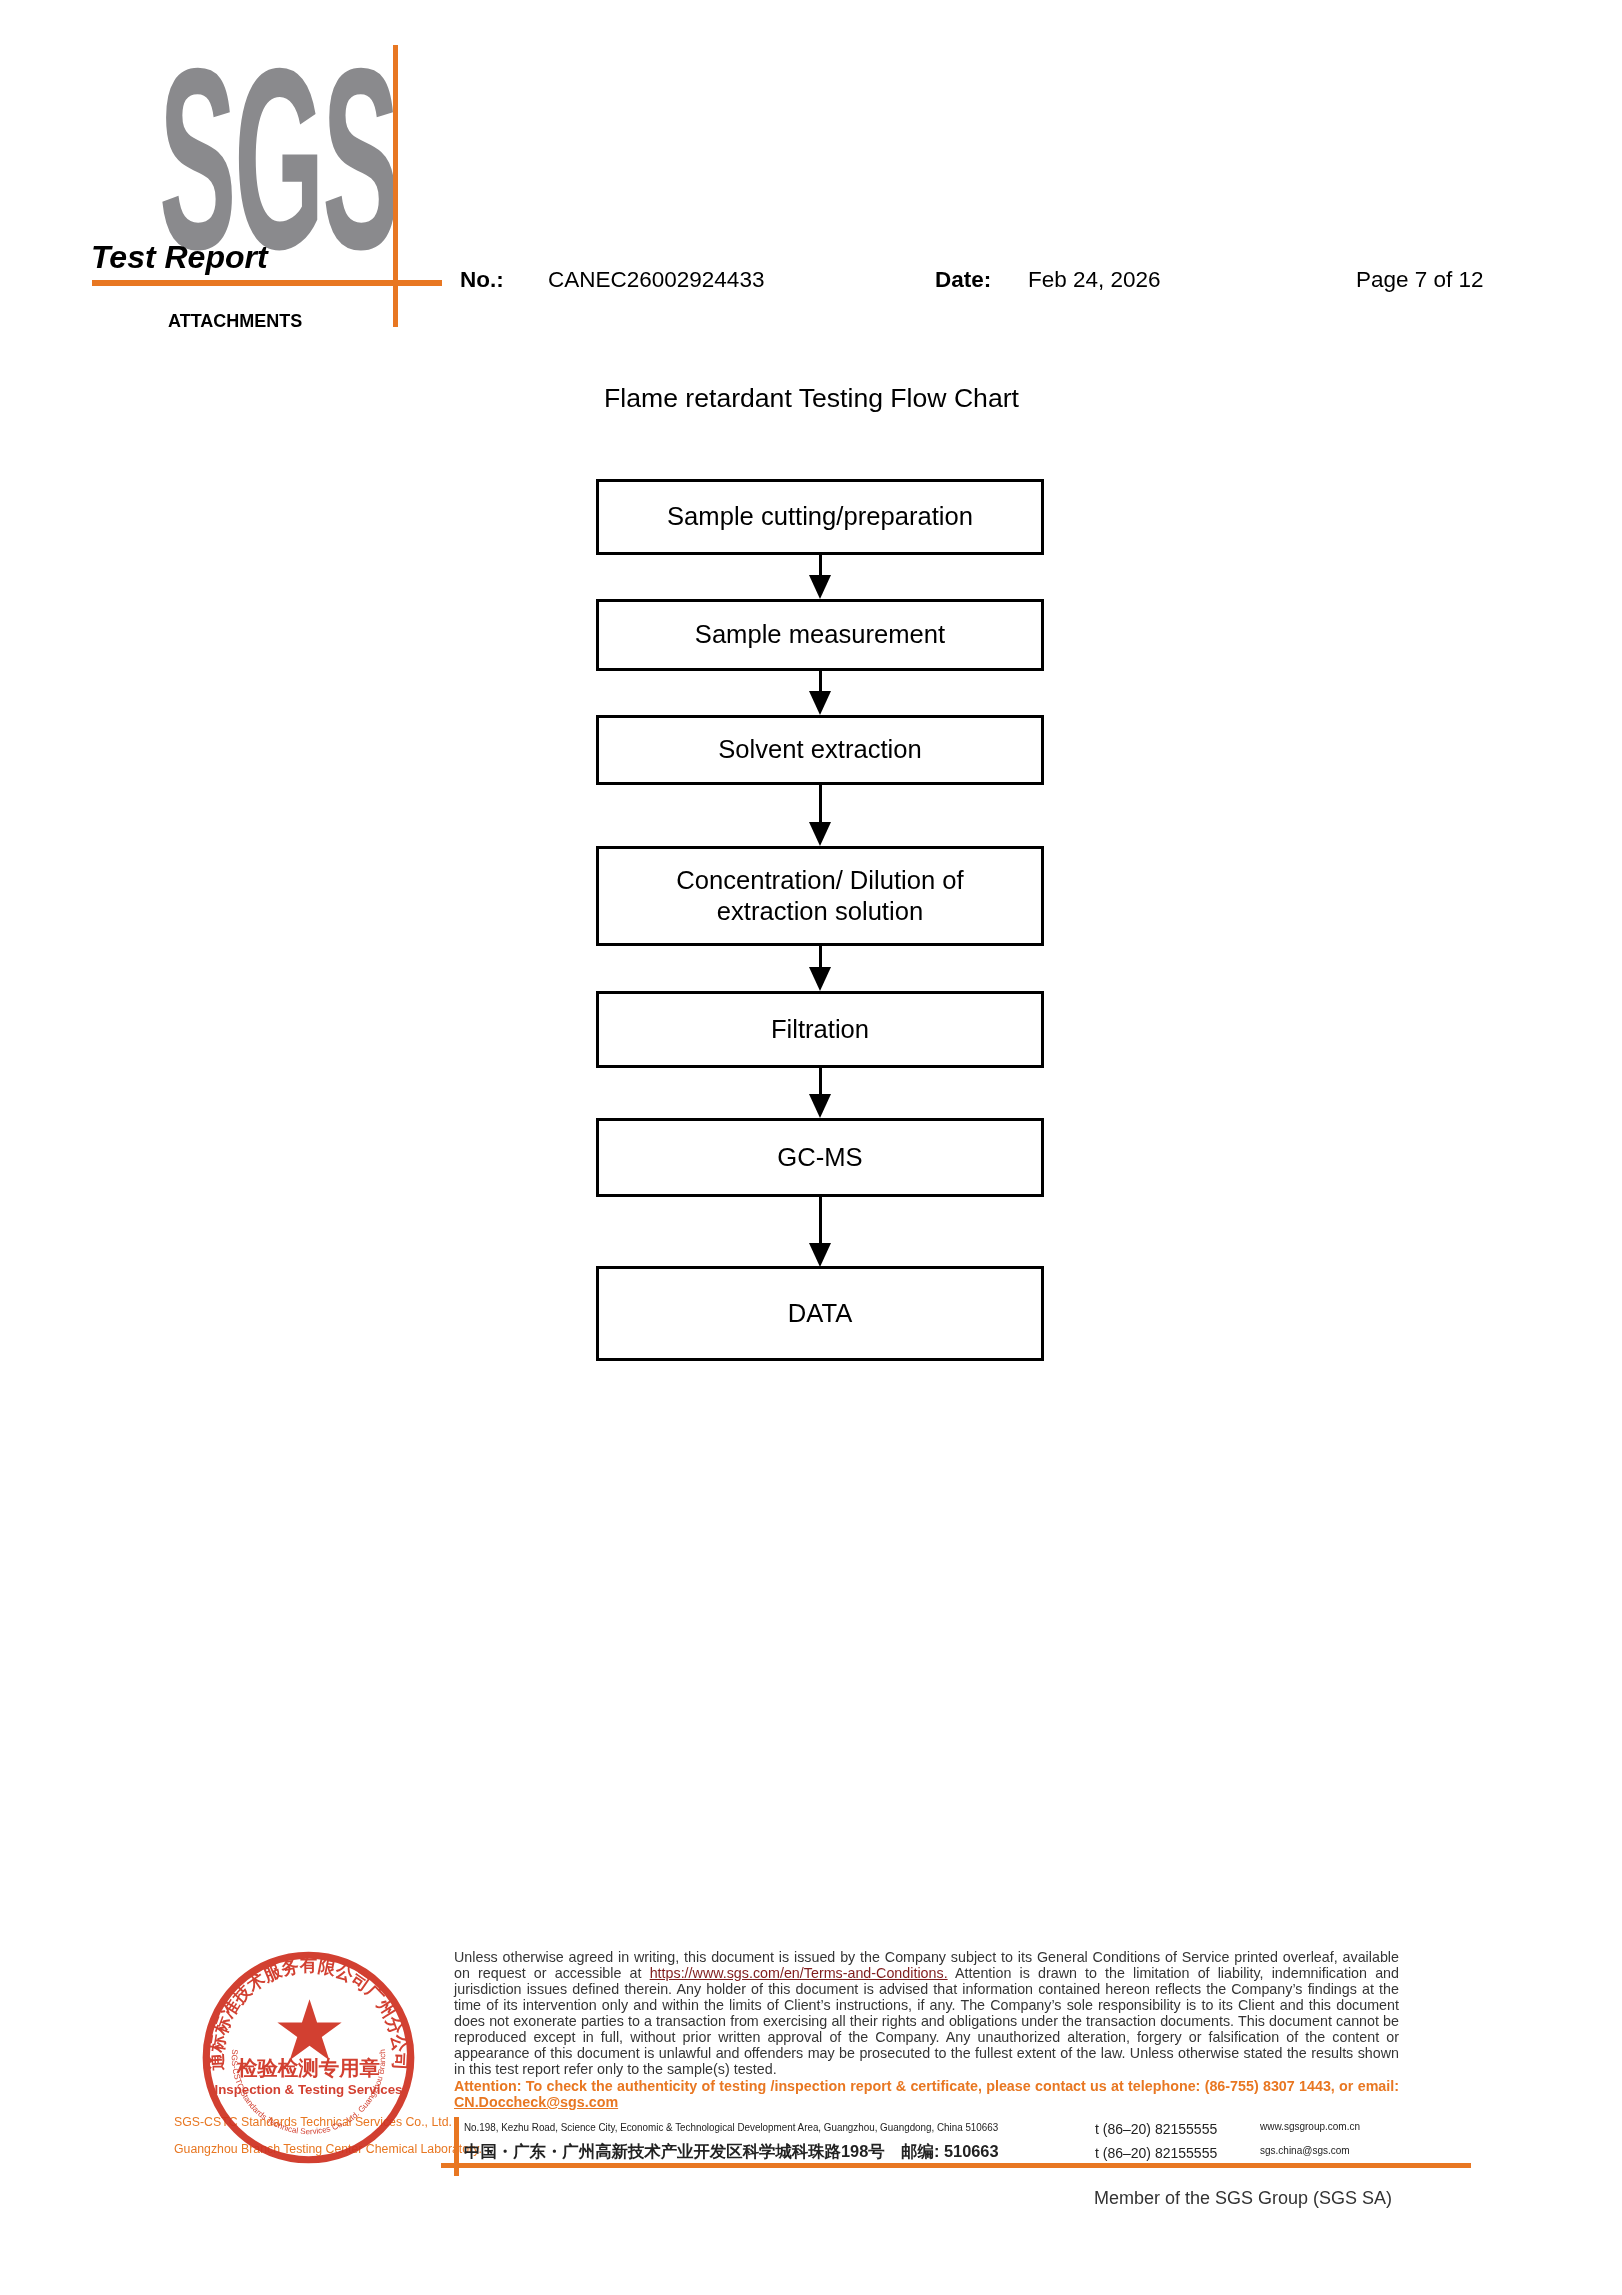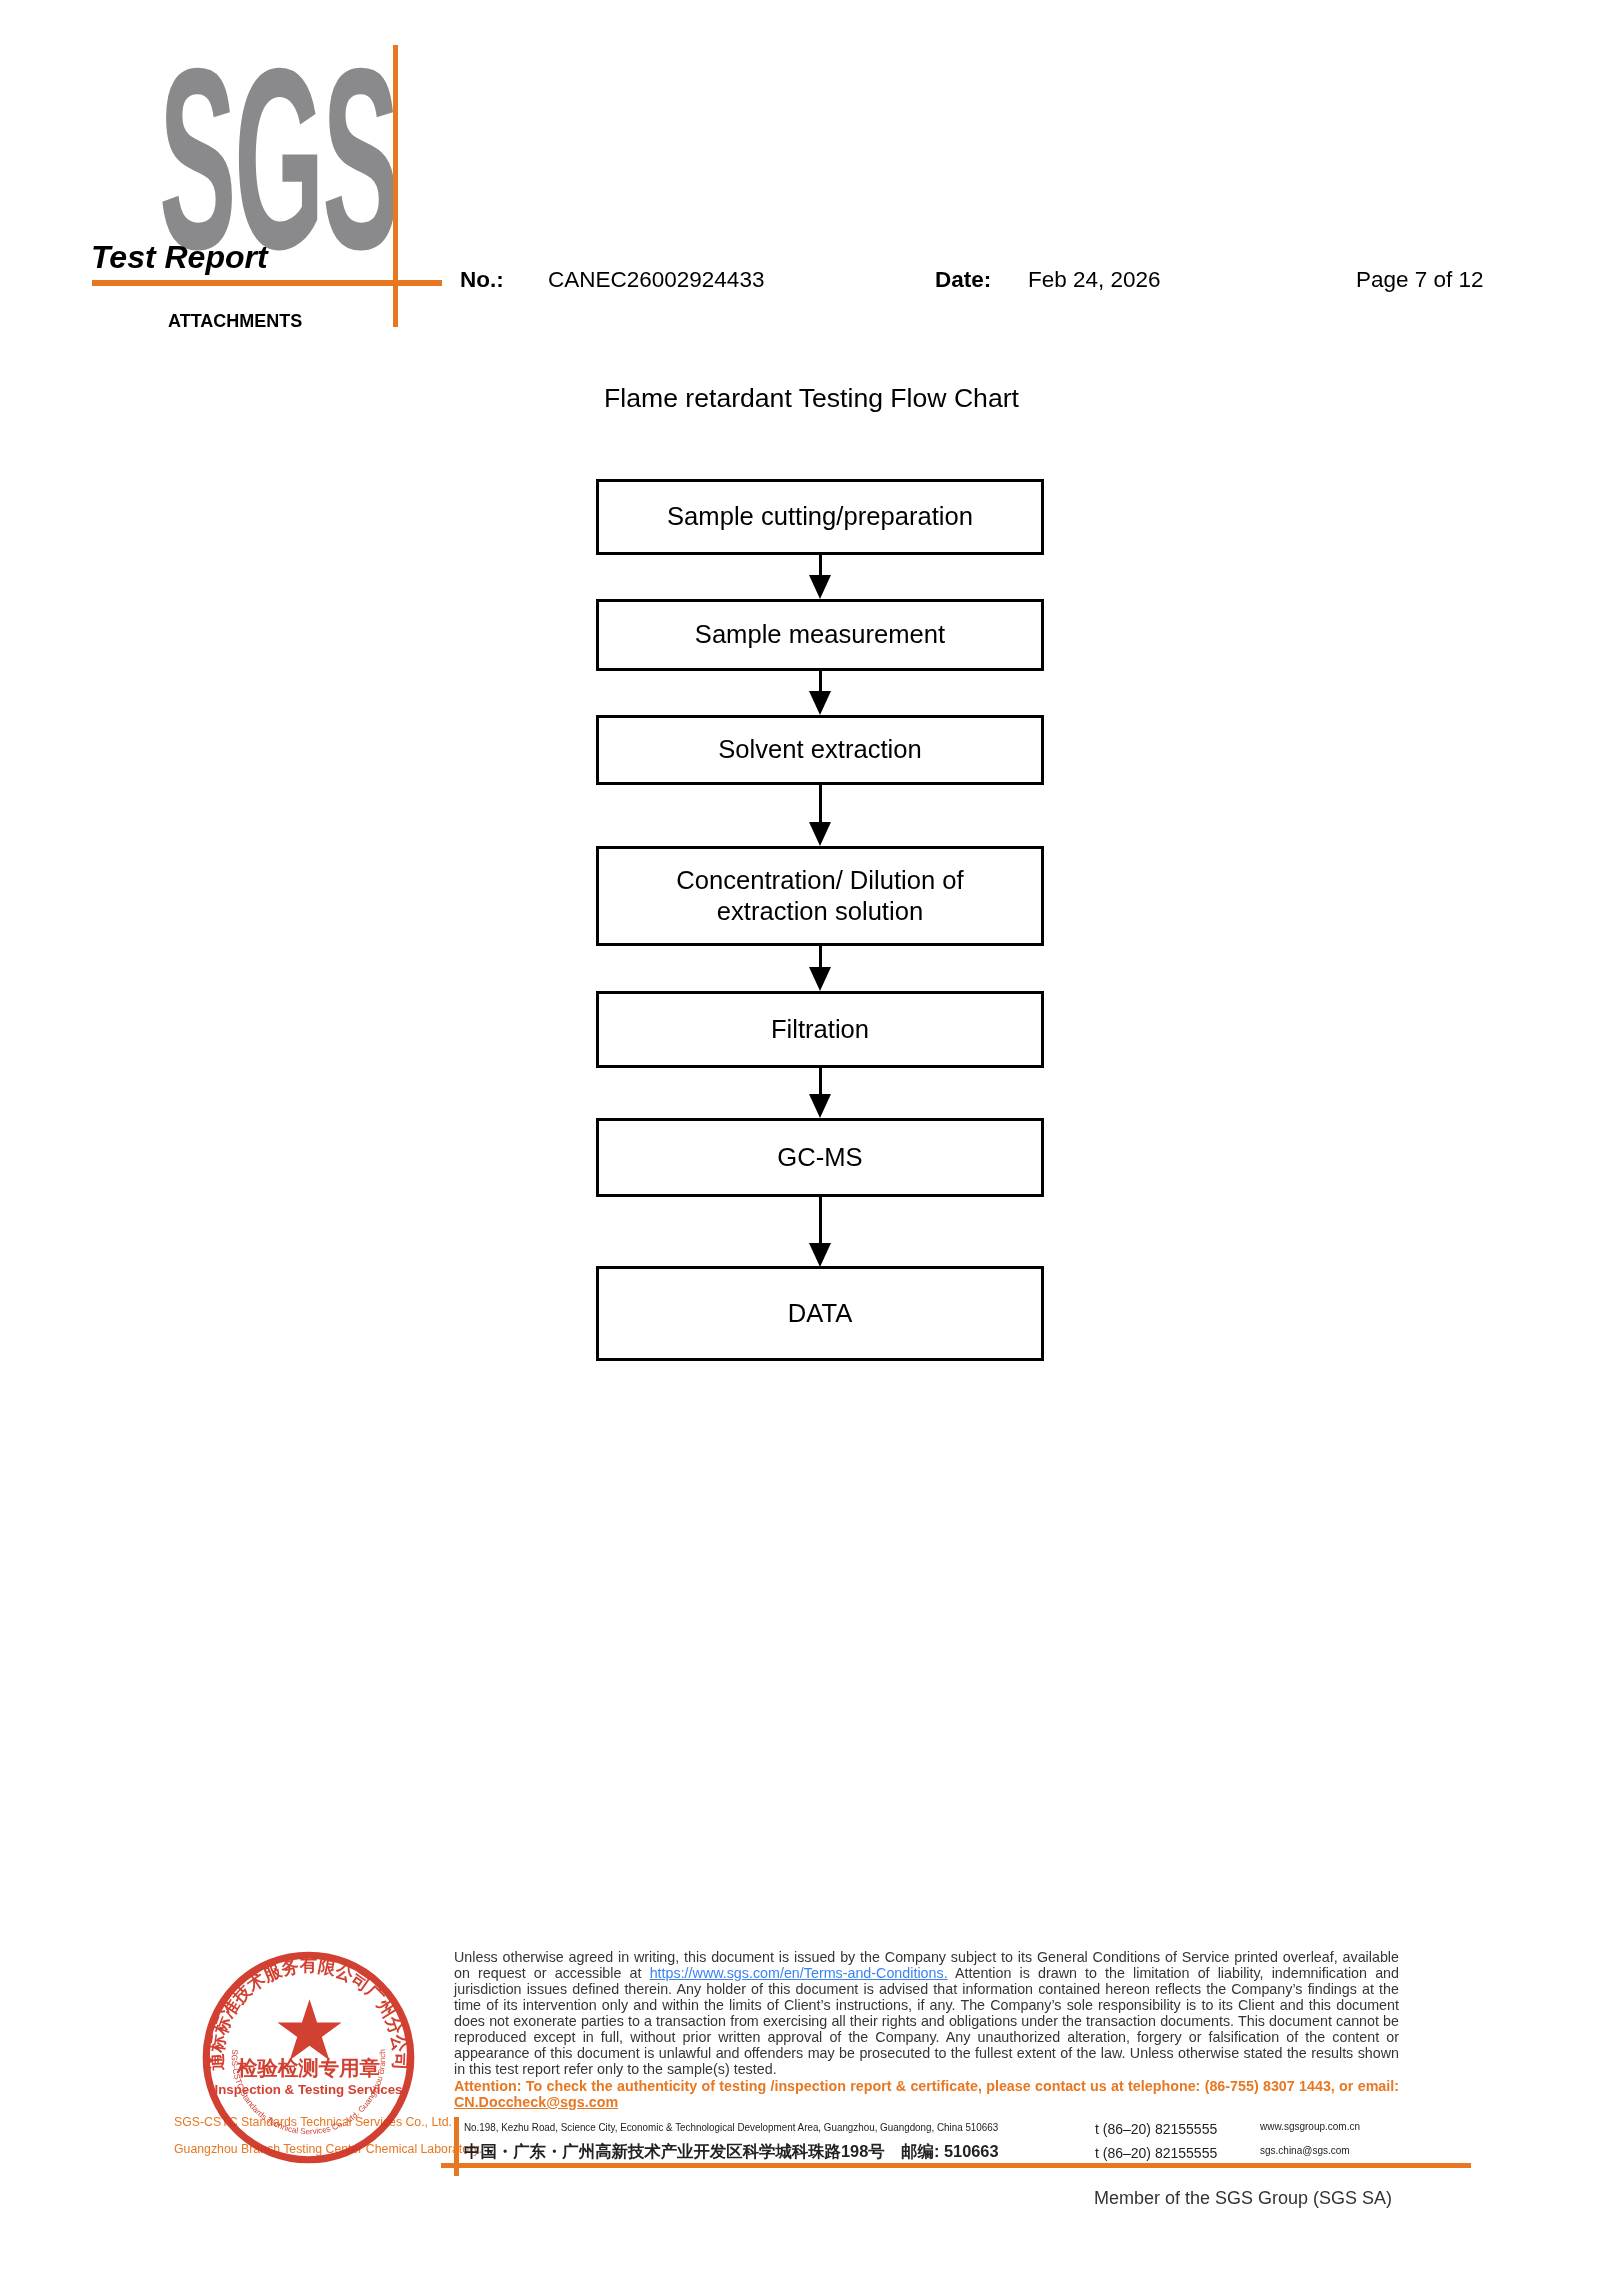--- a/index.html
+++ b/index.html
@@ -27,21 +27,21 @@
             font-size:25.6px;text-align:center;white-space:pre-line;line-height:1.22;}
   .arrow-line{position:absolute;left:819px;width:3.1px;background:#000;}
   .arrow-head{position:absolute;left:809px;width:0;height:0;
               border-left:11.8px solid transparent;border-right:11.8px solid transparent;
               border-top:24.5px solid #000;}
 
   
   .disclaimer{position:absolute;left:454px;top:1949px;width:945px;font-size:14.3px;
               line-height:16px;text-align:justify;color:#353535;}
   .disclaimer p{margin:0;}
-  .terms-link{color:#3b82f6;text-decoration:underline;}
+  .terms-link{color:#7f1d1d;text-decoration:underline;}
   .attention{font-weight:bold;margin-top:1px !important;}
   .doccheck-link{text-decoration:underline;}
 
   .company-line{position:absolute;left:174px;width:276px;text-align:center;font-size:12.3px;
                 white-space:nowrap;}
   .stamp{position:absolute;left:196px;top:1945px;width:225px;height:225px;opacity:0.93;}
 
   .vline-footer{position:absolute;left:454px;top:2117px;width:4.6px;height:59px;}
   .addr{position:absolute;white-space:nowrap;color:#222;}
   .addr-en{left:464px;top:2121px;font-size:10.7px;transform:scaleX(0.92);transform-origin:0 0;}

